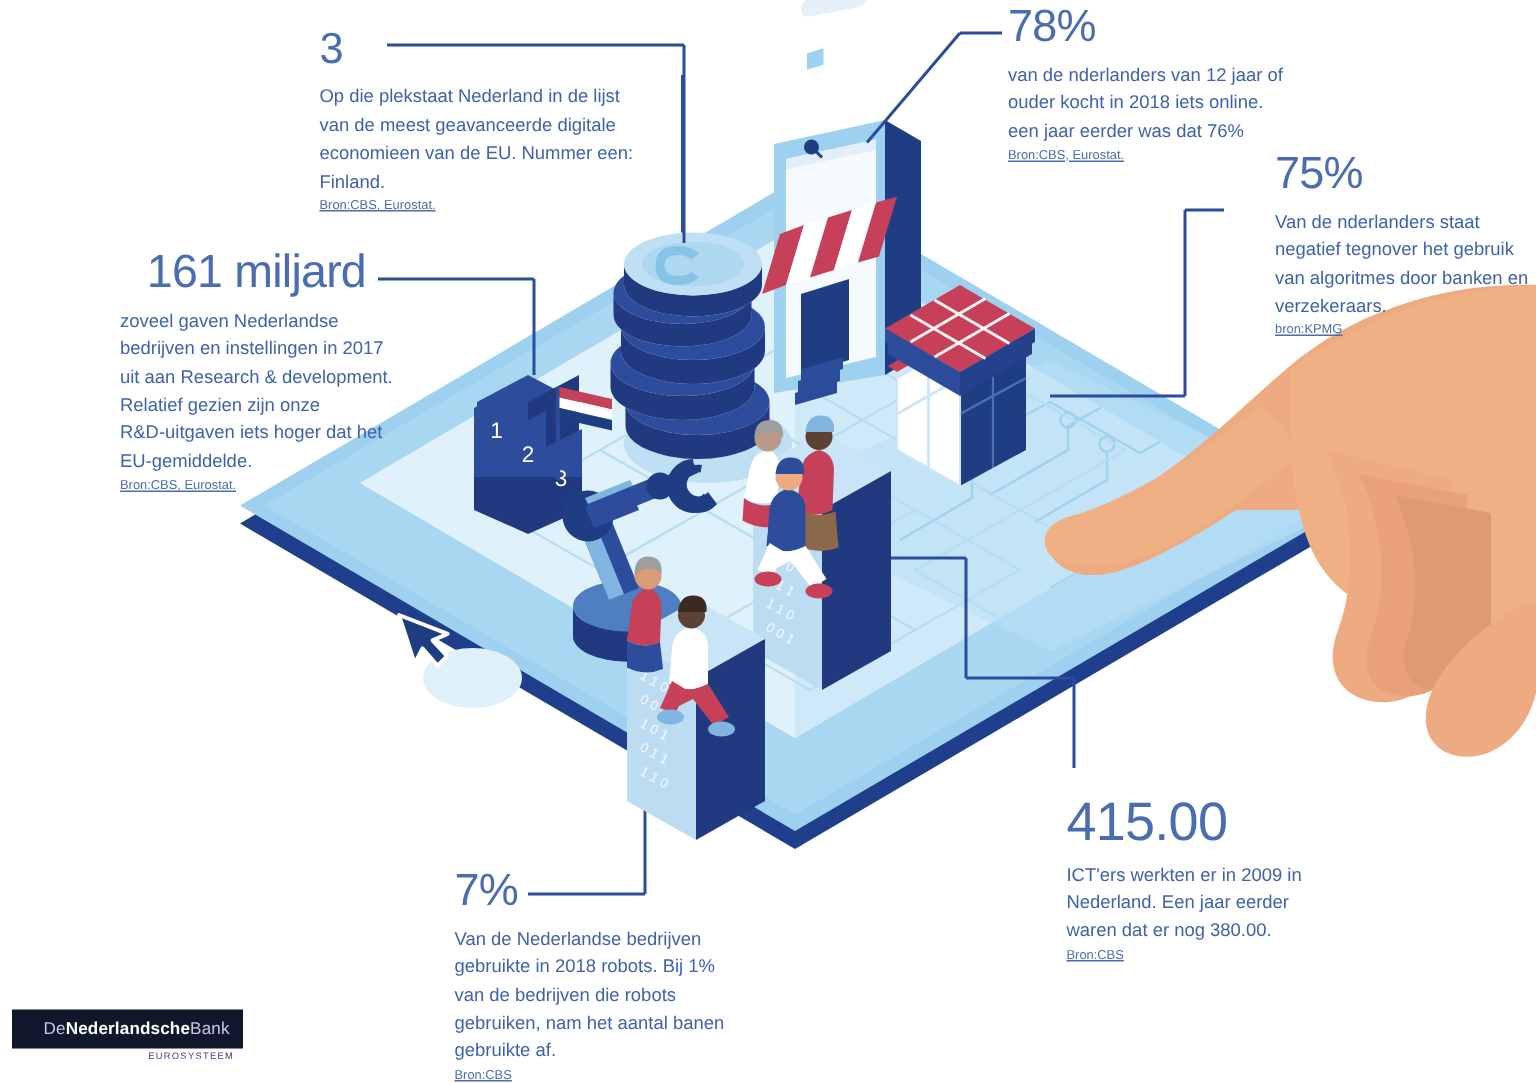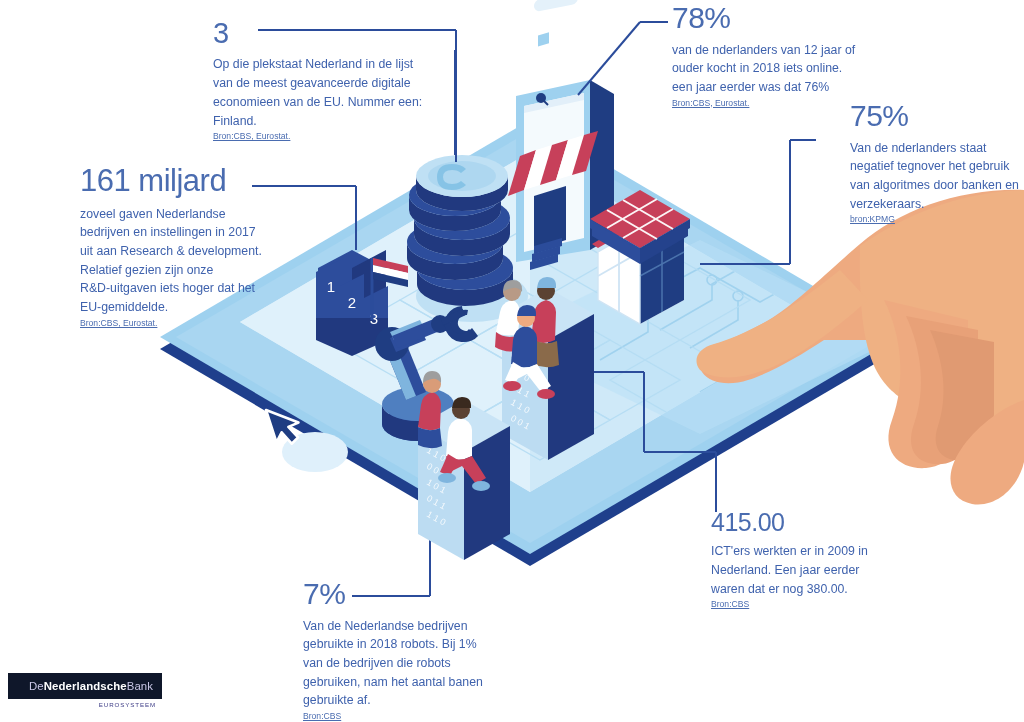--- a/index.html
+++ b/index.html
@@ -40,23 +40,23 @@
   }
 
   
   #c-3       {left:213px; top:18px;  }
   #c-78      {left:672px; top:2px;   }
   #c-75      {left:818px; top:100px;margin-left:32px; }
   #c-161     {left:80px;  top:165px; }
   #c-7       {left:303px; top:578px; }
   #c-415     {left:711px; top:509px; }
 
-  #c-161 .big{font-size:31px;}
+  #c-161 .big{font-size:31px;text-align:center;}
   #c-3 .big{font-size:29px;}
-  #c-415 .big{font-size:25px;}
+  #c-415 .big{font-size:36px;margin-top:20px;}
 
   
   .logo{position:absolute;left:8px;top:673px;}
   .logo-box{
     background:#0f172a;
     padding:7px 9px 7px 21px;
     display:inline-block;
   }
   .logo-txt{
     font-size:11.4px;color:#ffffff;letter-spacing:.1px;white-space:nowrap;

